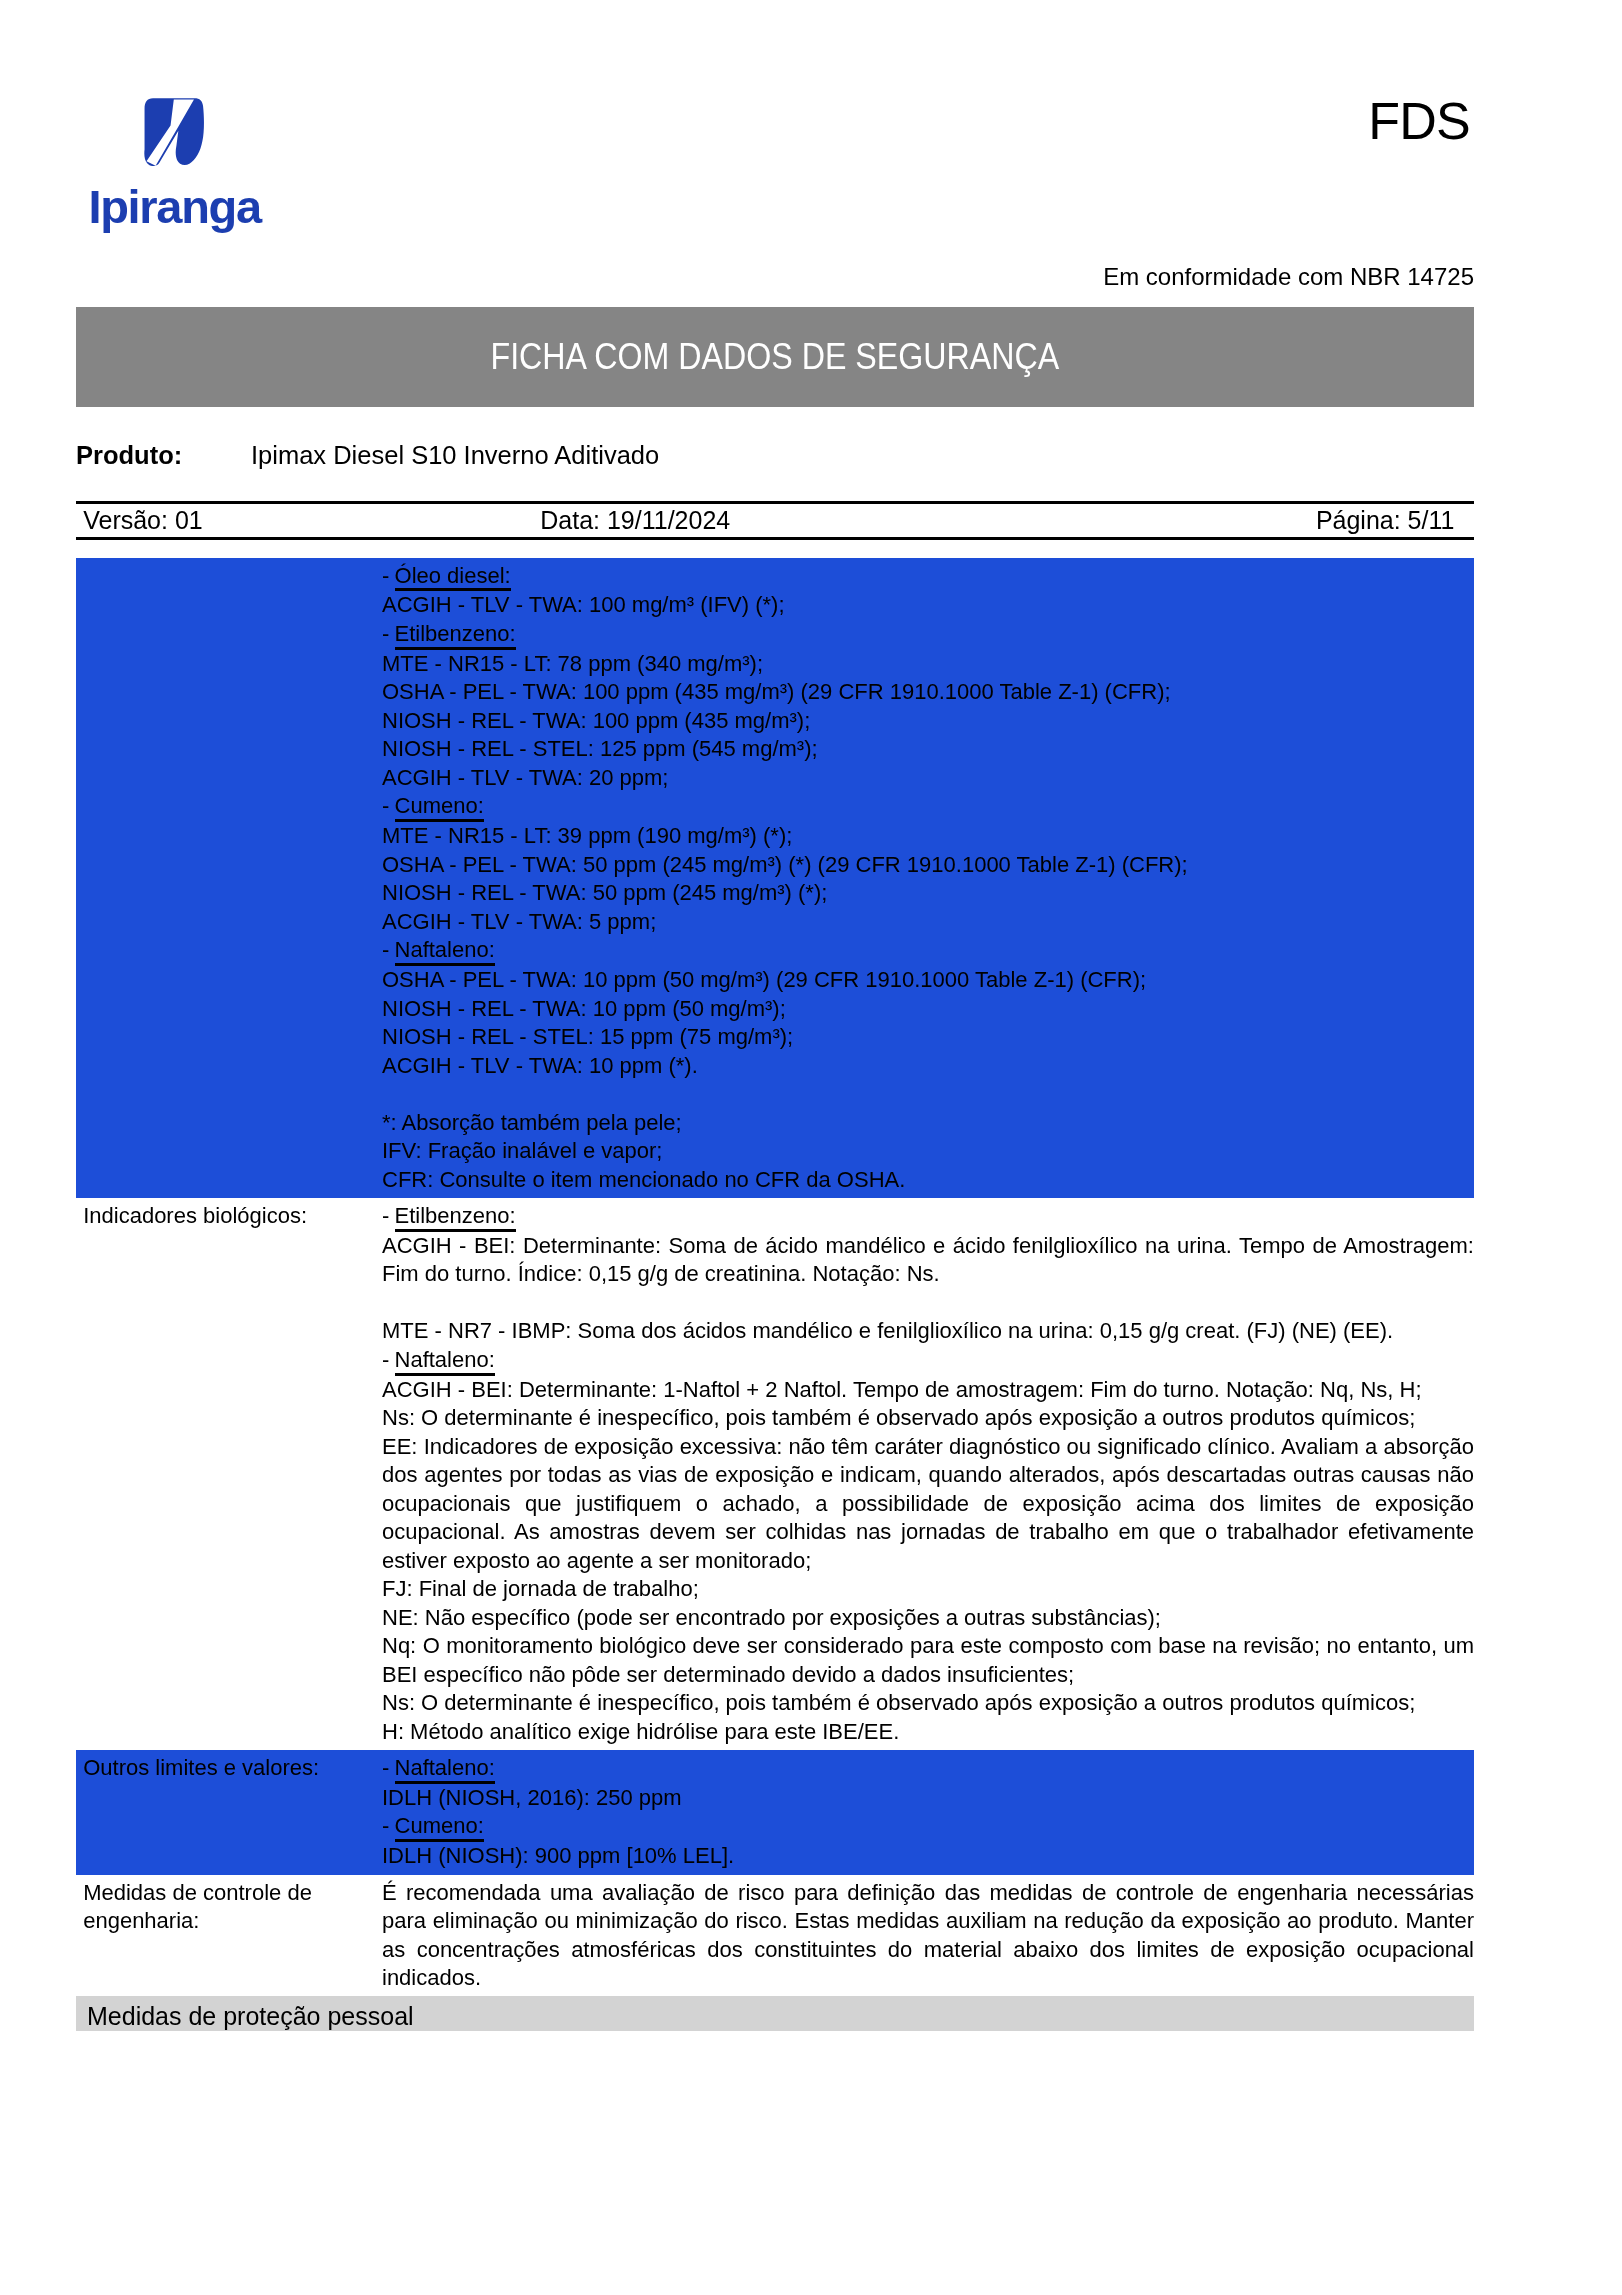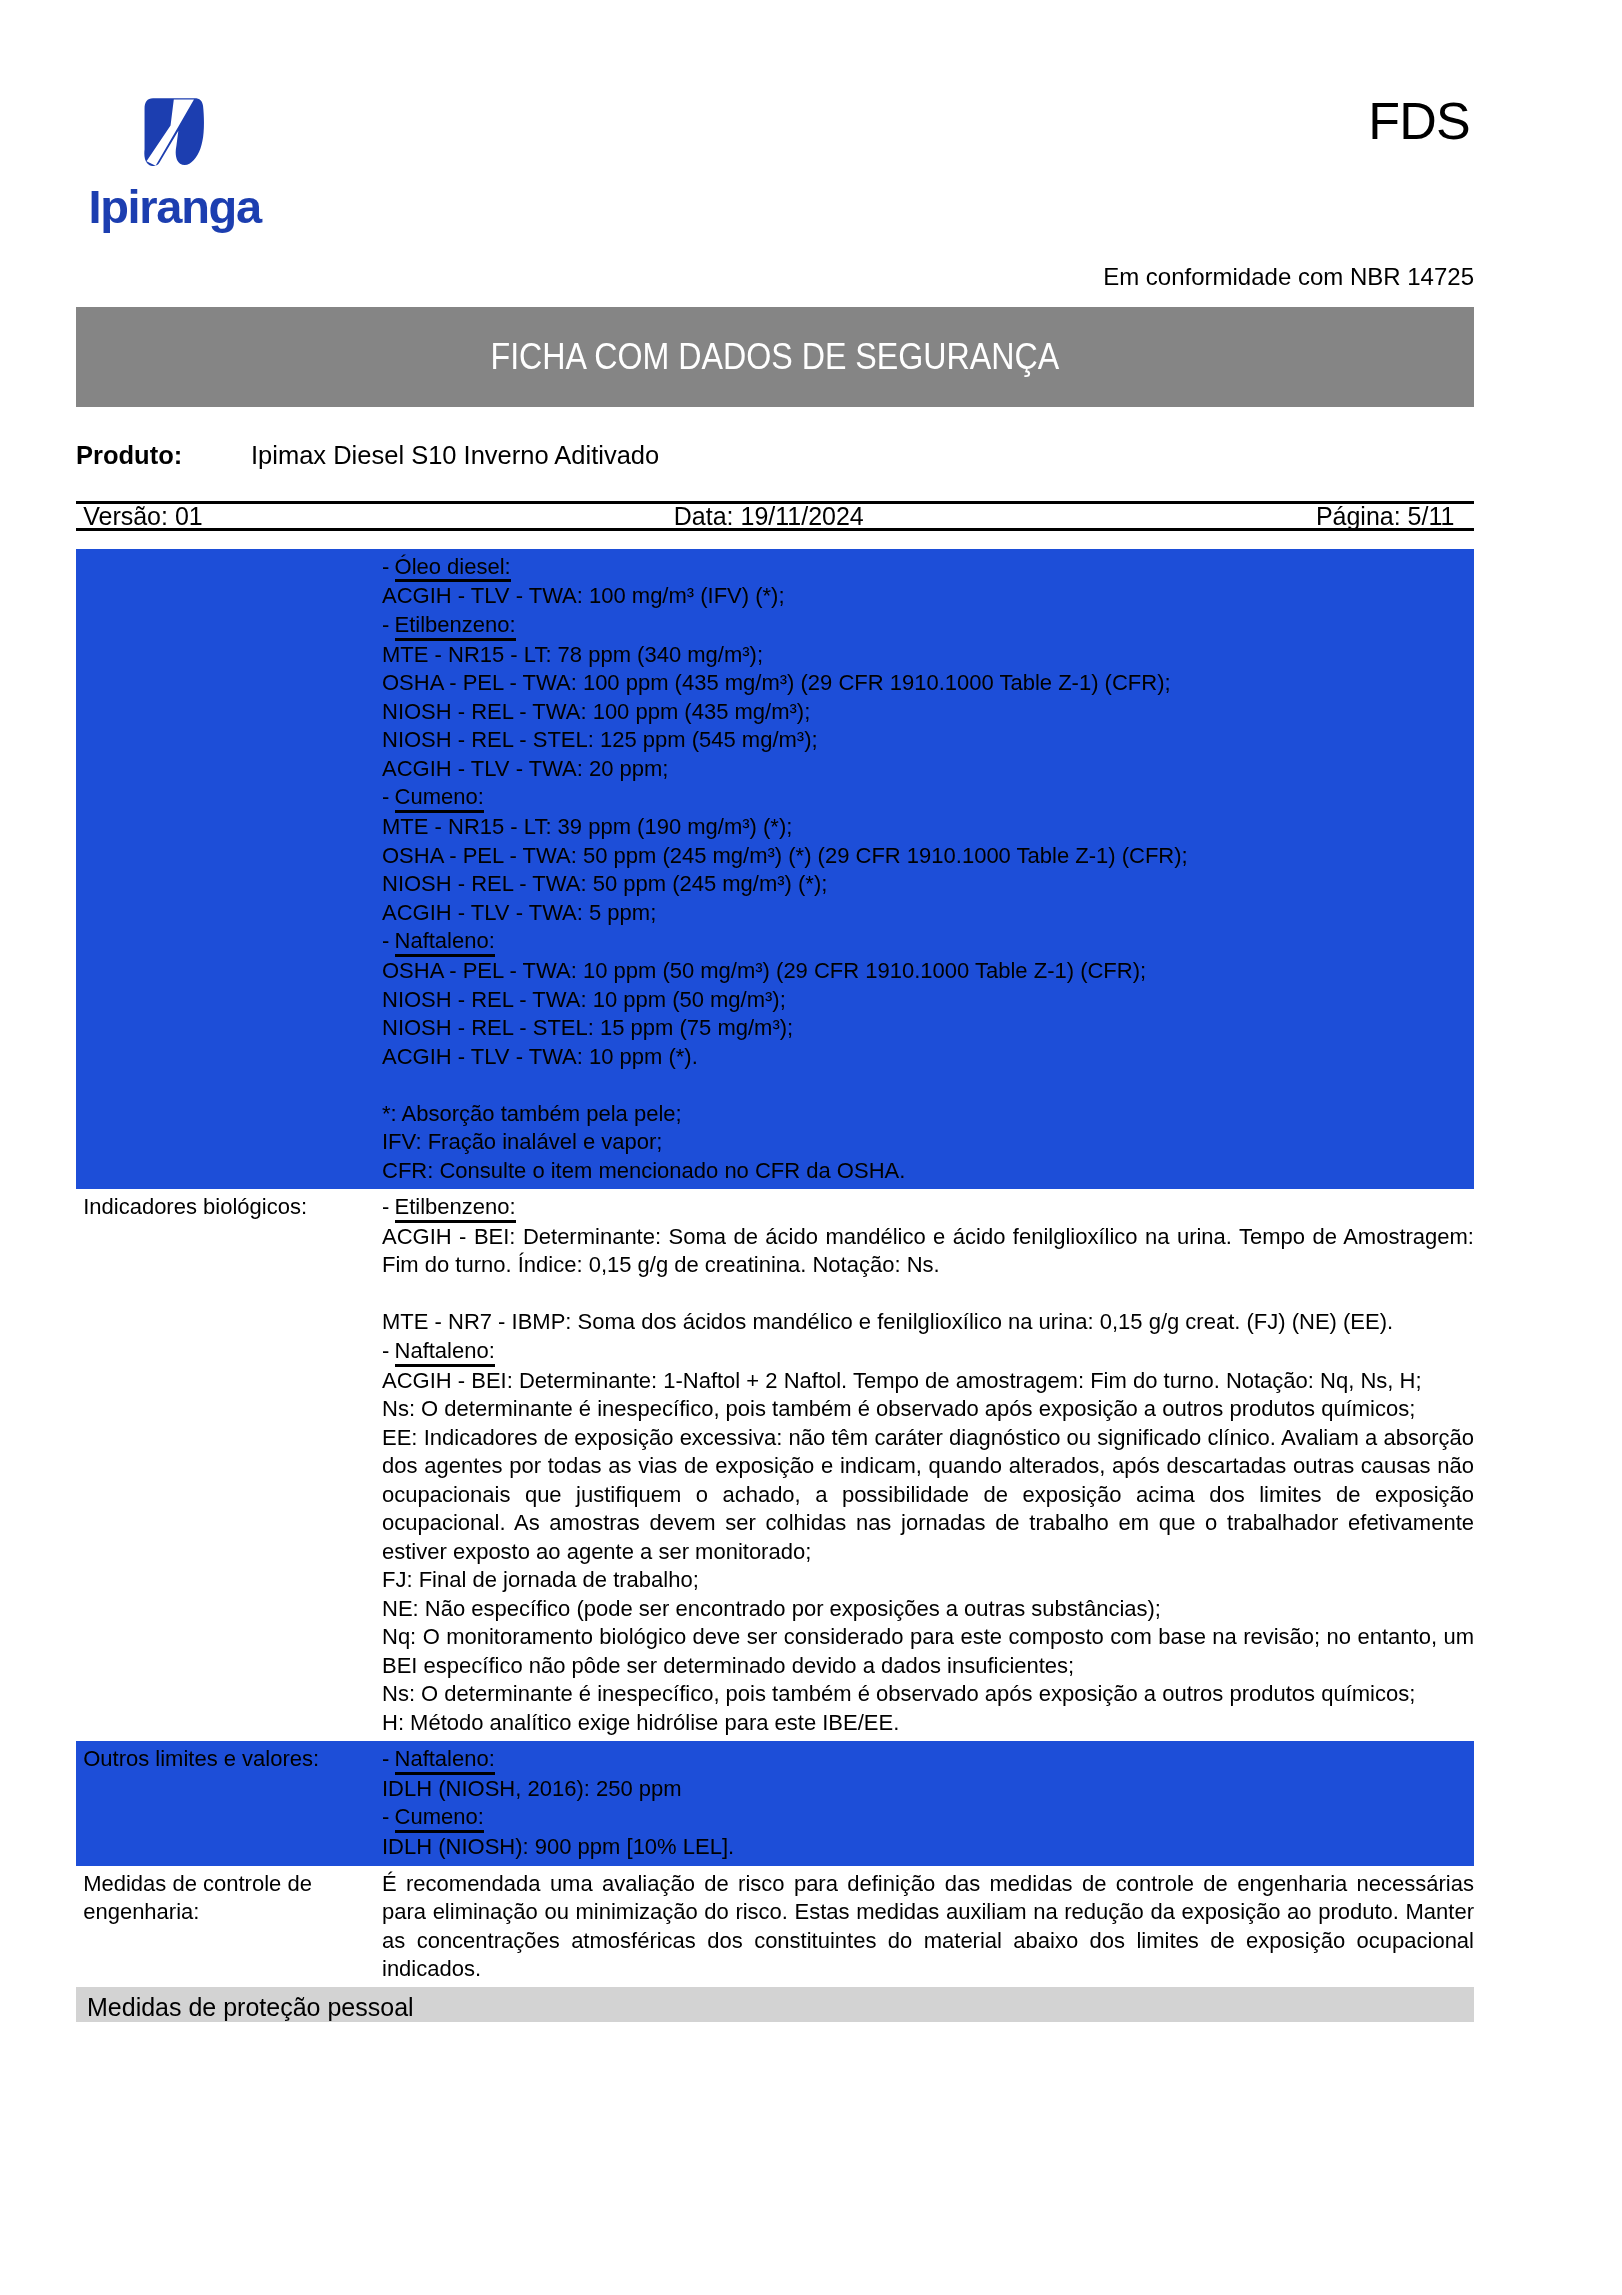--- a/index.html
+++ b/index.html
@@ -39,27 +39,27 @@
 
   
   .product-row{margin-top:33px;font-size:25.5px;line-height:31px;}
   .product-label{display:inline-block;width:175px;font-weight:bold;}
 
   
   .version-row{
     margin-top:30px;
     border-top:3.9px solid #000;border-bottom:3.9px solid #000;
     box-sizing:border-box;
-    height:30px;
+    height:39px;
     display:flex;align-items:center;
     font-size:25px;
     padding:0 19.6px 0 7.2px;
   }
   .version-cell{flex:1;}
-  .version-cell.c{text-align:center;}
+  .version-cell.c{text-align:left;}
   .version-cell.r{text-align:right;}
 
   
   .sections{margin-top:17.7px;font-size:22px;}
   .section{display:flex;align-items:stretch;}
   .section.gray{background:#1d4ed8;}
   .sec-label{
     flex:0 0 306px;width:306px;box-sizing:border-box;
     padding:3.9px 15.7px 3.9px 7.2px;line-height:28.5px;
   }

